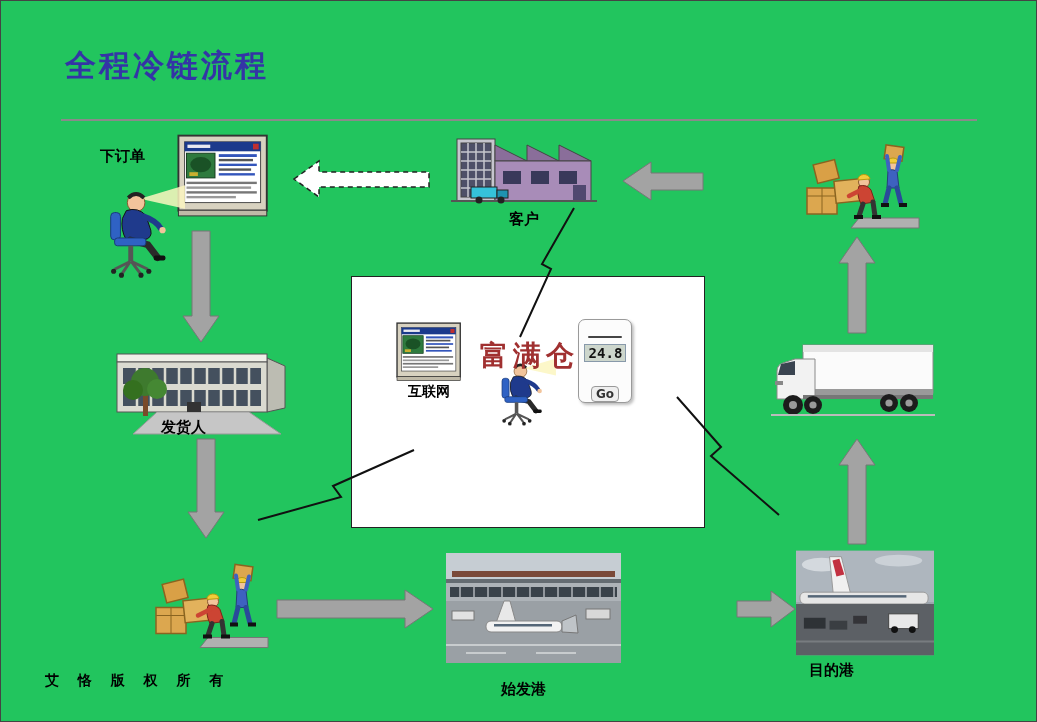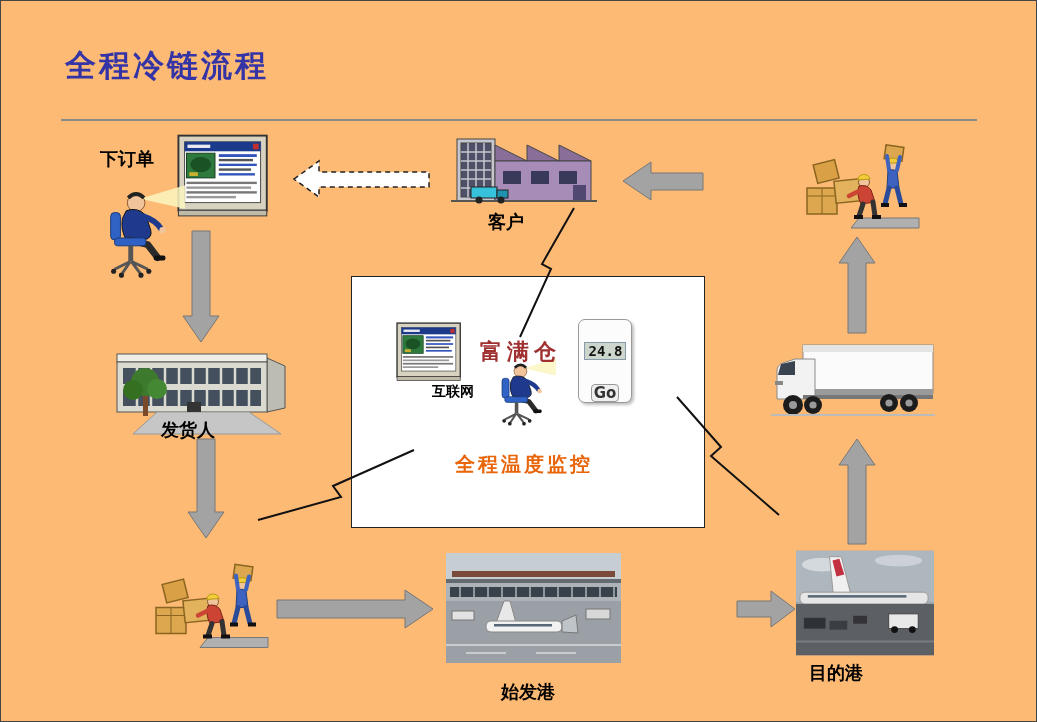--- a/index.html
+++ b/index.html
@@ -1,65 +1,65 @@
 <!DOCTYPE html>
 <html><head>
 <meta charset="utf-8">
 <style>
   html,body{margin:0;padding:0;background:#fff;}
   .slide{
-    position:relative;width:1037px;height:722px;background:#fdba74;
+    position:relative;width:1037px;height:722px;background:#22c55e;
     border:1px solid #444;box-sizing:border-box;overflow:hidden;
     font-family:"DejaVu Sans",sans-serif;
   }
   .title{
     position:absolute;left:64px;top:44px;margin:0;
     font-family:"DejaVu Serif","Liberation Serif",serif;
     font-size:31px;font-weight:bold;color:#3434A6;letter-spacing:3px;
   }
   .divider{position:absolute;left:60px;top:118px;width:916px;height:2px;background:#8a8a8a;}
   .lbl{
-    position:absolute;z-index:6;color:#000;font-weight:600;font-size:18px;
+    position:absolute;z-index:6;color:#000;font-weight:600;font-size:15px;
     font-family:"DejaVu Serif","Liberation Serif",serif;white-space:nowrap;
   }
   .art{position:absolute;z-index:2;}
   .panel{
     position:absolute;left:350px;top:275px;width:352px;height:250px;
     border:1px solid #222;background:#fff;z-index:3;
   }
   .panel .art{z-index:4;}
   .brand{
     position:absolute;left:128px;top:60px;z-index:5;
     font-family:Liberation Mono, monospace;
-    font-size:22px;font-weight:bold;color:#A03030;letter-spacing:5px;white-space:nowrap;
+    font-size:28px;font-weight:bold;color:#A03030;letter-spacing:5px;white-space:nowrap;
   }
   .temp-caption{
     position:absolute;left:103px;top:174px;z-index:5;
     font-family:"DejaVu Serif","Liberation Serif",serif;
     font-size:20px;font-weight:bold;color:#E8650A;letter-spacing:3px;white-space:nowrap;
   }
   .panel-lbl{
     position:absolute;left:56px;top:106px;z-index:5;color:#000;font-weight:600;font-size:14px;
-    font-family:"DejaVu Serif","Liberation Serif",serif;white-space:nowrap;margin-left:24px;
+    font-family:"DejaVu Serif","Liberation Serif",serif;white-space:nowrap;
   }
   .logger{
     position:absolute;left:226px;top:42px;width:54px;height:84px;z-index:5;
     background:#FCFCFC;border:1.5px solid #9a9a9a;border-radius:7px;
     box-shadow:2px 2px 3px rgba(0,0,0,.25);
     display:flex;flex-direction:column;align-items:center;padding-top:16px;box-sizing:border-box;
   }
   .logger-strip{width:66%;height:4px;background:#444;border-radius:2px;}
   .logger-lcd{
     margin-top:6px;width:82%;height:22px;background:#CDD6CC;border:1px solid #8899aa;
     font-family:"DejaVu Sans Mono","Liberation Mono",monospace;font-size:14px;font-weight:bold;color:#111;
     display:flex;align-items:center;justify-content:flex-end;padding-right:3px;box-sizing:border-box;
   }
   .logger-go{
     margin-top:24px;width:26px;height:16px;background:#EFEFEF;border:1px solid #999;border-radius:4px;
-    font-size:15px;color:#333;font-weight:bold;display:flex;align-items:center;justify-content:center;
+    font-size:12px;color:#333;font-weight:bold;display:flex;align-items:center;justify-content:center;
   }
   .overlay{position:absolute;left:0;top:0;width:1037px;height:722px;z-index:8;pointer-events:none;}
   .footer{
     position:absolute;left:44px;top:671px;z-index:6;
     font-family:"DejaVu Serif","Liberation Serif",serif;
     font-size:14px;font-weight:bold;color:#000;letter-spacing:7px;white-space:nowrap;
   }
 </style>
 </head>
 <body>
@@ -151,21 +151,21 @@
     <rect x="54" y="38" width="18" height="13" fill="#39395A"></rect>
     <rect x="82" y="38" width="18" height="13" fill="#39395A"></rect>
     <rect x="110" y="38" width="18" height="13" fill="#39395A"></rect>
     <rect x="124" y="52" width="13" height="16" fill="#504870"></rect>
     <line x1="2" y1="68" x2="148" y2="68" stroke="#555" stroke-width="2"></line>
     <rect x="22" y="54" width="26" height="11" fill="#35C2DA" stroke="#222"></rect>
     <rect x="48" y="57" width="11" height="8" fill="#1F92B0" stroke="#222"></rect>
     <circle cx="30" cy="67" r="3.5" fill="#222"></circle>
     <circle cx="52" cy="67" r="3.5" fill="#222"></circle>
   </svg>
-  <div class="lbl" style="left:487px;top:209px">客户</div>
+  <div class="lbl" style="left:508px;top:209px">客户</div>
 
   <svg class="art" viewBox="0 0 120 95" style="left:799px;top:139px;width:122px;height:95px">
       <use href="#workers-boxes"></use>
     </svg>
 
   <svg class="art" viewBox="0 0 195 96" style="left:98px;top:341px;width:195px;height:96px">
     <polygon points="168,16 186,24 186,66 168,70" fill="#BCBCB2" stroke="#555"></polygon>
     <rect x="18" y="12" width="150" height="8" fill="#EFEFE7" stroke="#555"></rect>
     <rect x="18" y="20" width="150" height="50" fill="#DADAD0" stroke="#555"></rect>
     <rect x="24" y="26" width="138" height="16" fill="#44505E"></rect>
@@ -248,30 +248,30 @@
     <div class="panel-lbl">互联网</div>
     <div class="brand">富满仓</div>
     <svg class="art" viewBox="0 0 90 110" style="left:140px;top:80px;width:64px;height:78px">
         <use href="#person-pc"></use>
       </svg>
     <div class="logger">
       <div class="logger-strip"></div>
       <div class="logger-lcd">24.8</div>
       <div class="logger-go">Go</div>
     </div>
-    <div class="temp-caption">全程温度监控</div>
   </div>
 
   <svg class="overlay" viewBox="0 0 1037 722">
     <polygon points="293,178 318,160 318,171 428,171 428,186 318,186 318,196" fill="#FFFFFF" stroke="#222" stroke-width="1.5" stroke-dasharray="5,4"></polygon>
     <polygon points="622,180 650,161 650,172 702,172 702,189 650,189 650,199" fill="#A3A3A3" stroke="#777"></polygon>
     <polygon points="191,230 209,230 209,315 218,315 200,341 182,315 191,315" fill="#A3A3A3" stroke="#777"></polygon>
     <polygon points="196,438 214,438 214,511 223,511 205,537 187,511 196,511" fill="#A3A3A3" stroke="#777"></polygon>
     <polygon points="276,599 404,599 404,589 432,608 404,627 404,617 276,617" fill="#A3A3A3" stroke="#777"></polygon>
     <polygon points="736,600 770,600 770,590 794,608 770,626 770,616 736,616" fill="#A3A3A3" stroke="#777"></polygon>
     <polygon points="847,543 865,543 865,464 874,464 856,438 838,464 847,464" fill="#A3A3A3" stroke="#777"></polygon>
     <polygon points="847,332 865,332 865,262 874,262 856,236 838,262 847,262" fill="#A3A3A3" stroke="#777"></polygon>
     <polyline points="573,207 541,263 550,268 519,336" fill="none" stroke="#111" stroke-width="2"></polyline>
     <polyline points="413,449 332,485 340,496 257,519" fill="none" stroke="#111" stroke-width="2"></polyline>
     <polyline points="676,396 720,446 710,455 778,514" fill="none" stroke="#111" stroke-width="2"></polyline>
   </svg>
 
+  <div class="footer">艾 恪 版 权 所 有</div>
 </div>
 
 </body></html>

